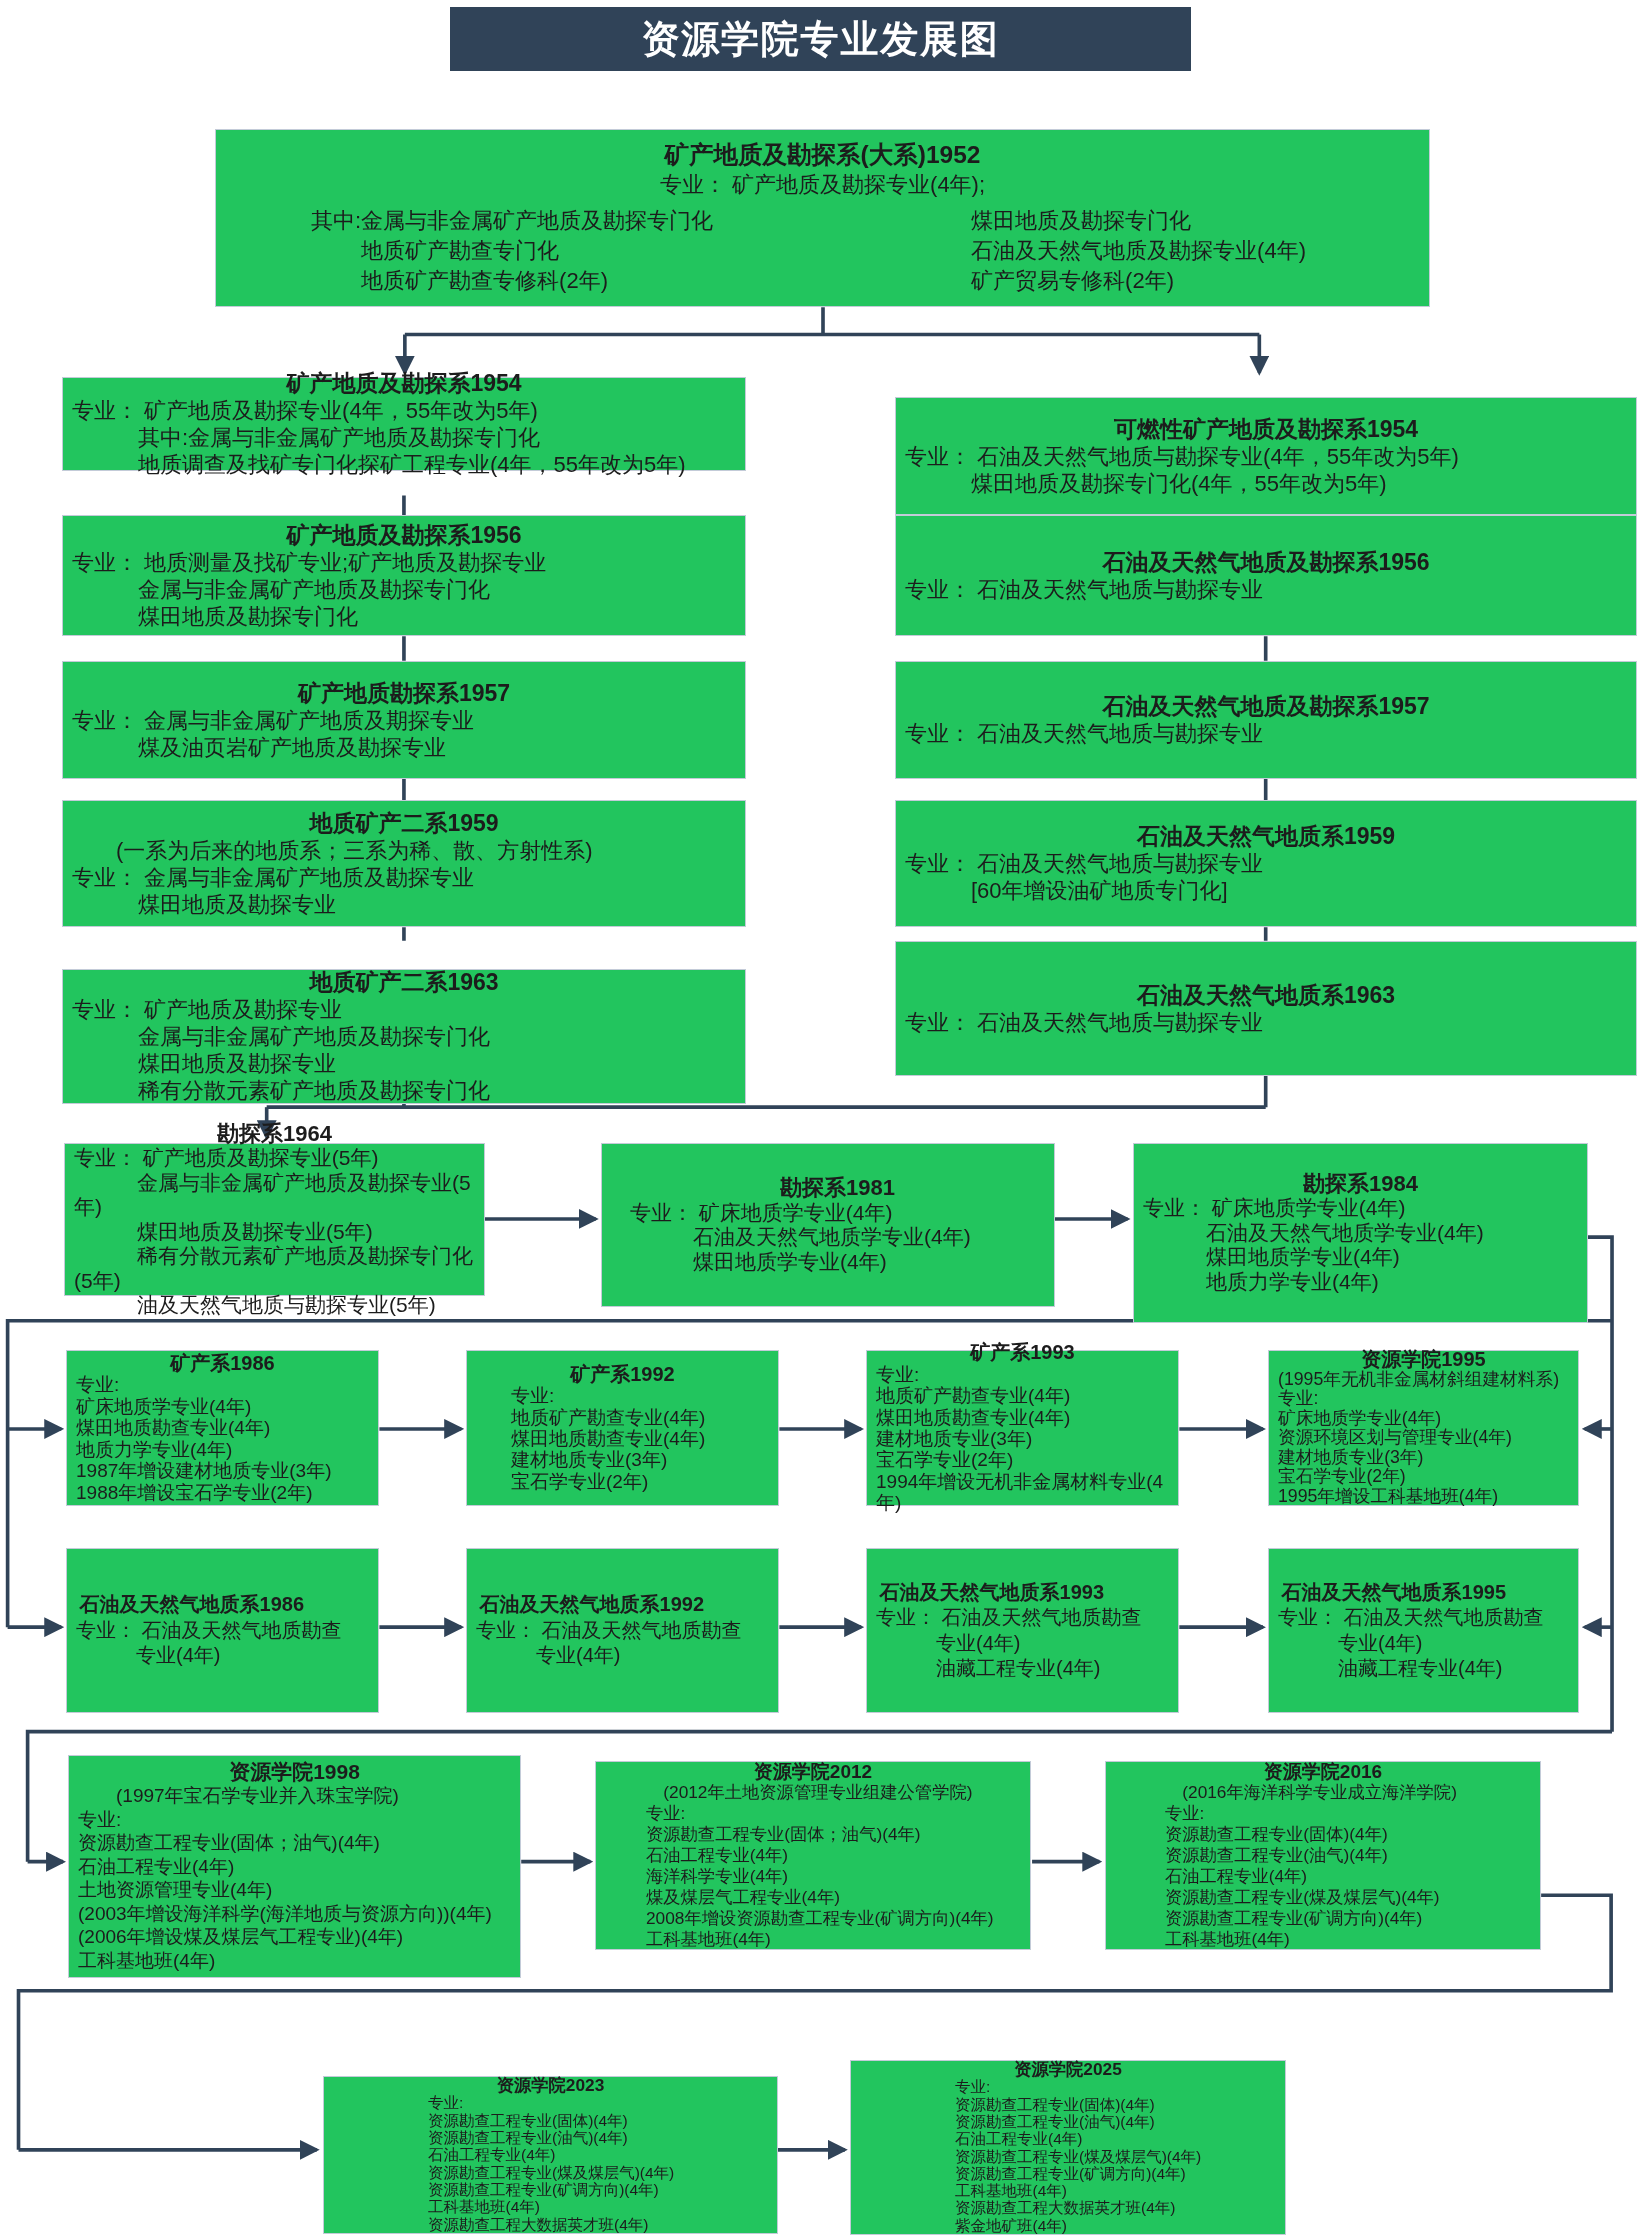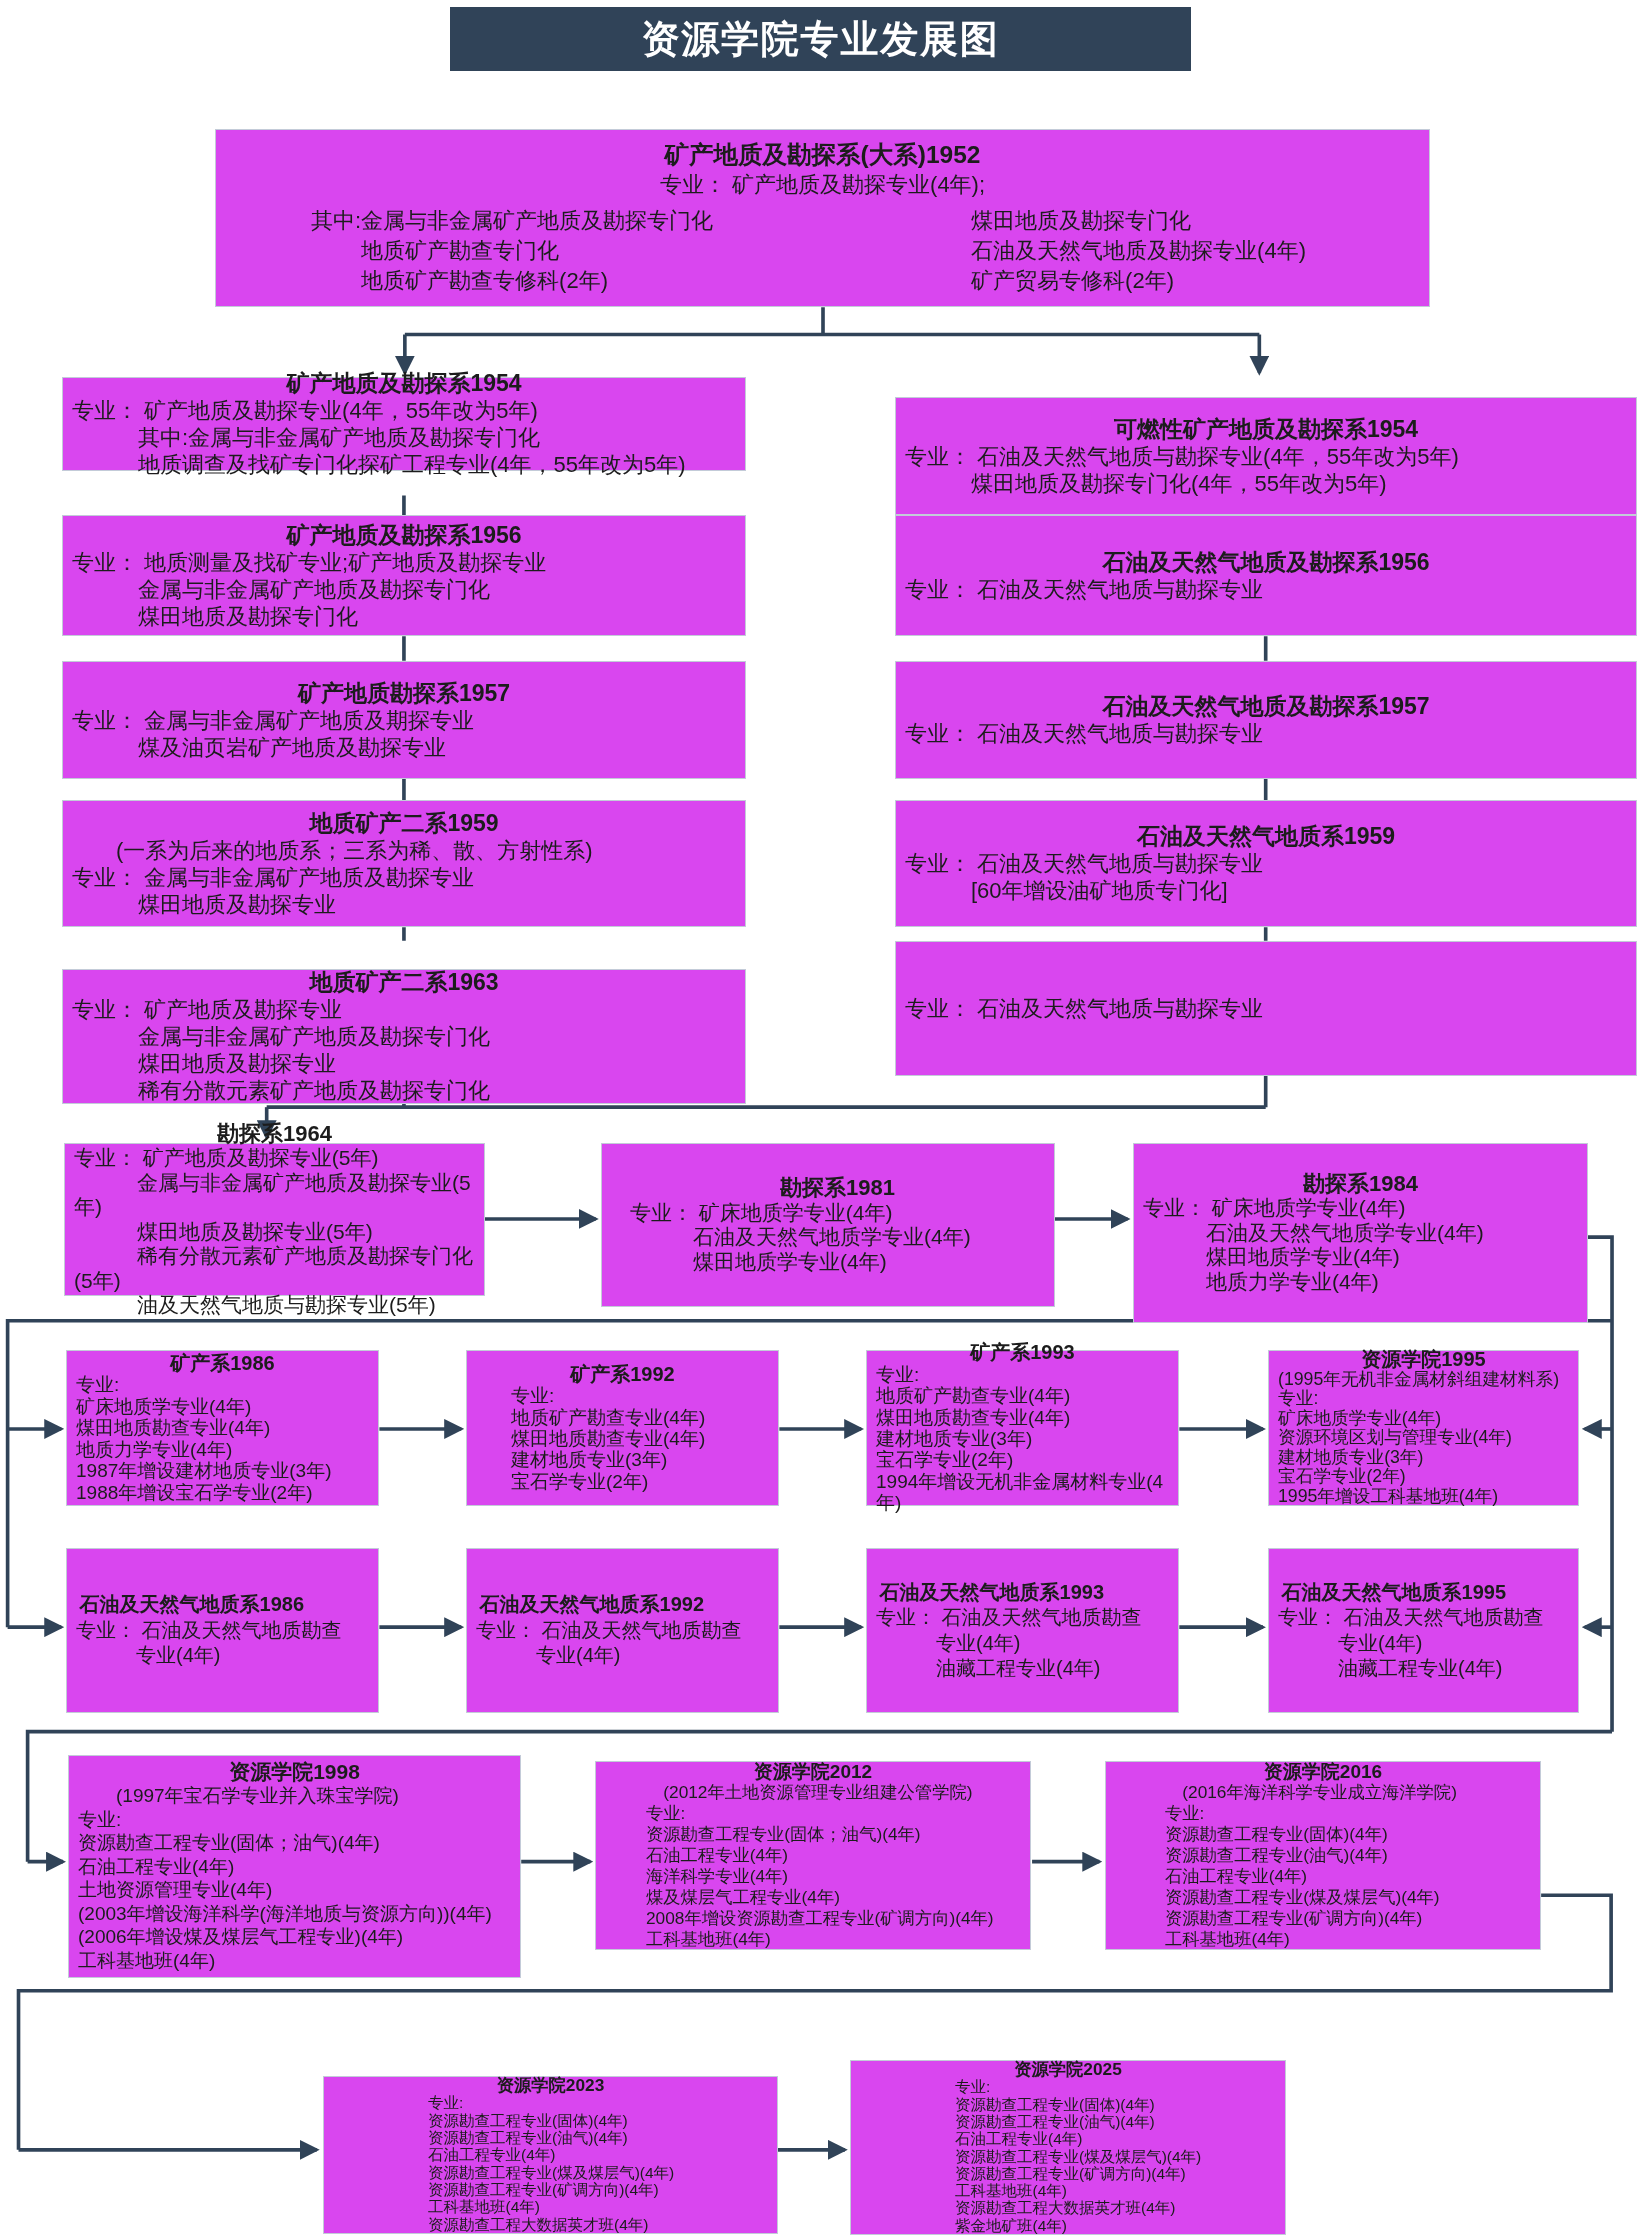--- a/index.html
+++ b/index.html
@@ -2,21 +2,21 @@
 <html style="font-size:14.5px"><head>
 <meta charset="utf-8">
 <style>
   html,body{margin:0;padding:0;background:#ffffff;}
   #page{position:relative;width:1646px;height:2238px;background:#ffffff;overflow:hidden;
         font-family:"Liberation Sans","DejaVu Sans",sans-serif;color:#1c1c1c;}
   #titlebar{position:absolute;left:450px;top:7.3px;width:741px;height:64px;background:#304358;
             color:#ffffff;font-size:38px;font-weight:bold;display:flex;align-items:center;
             justify-content:center;letter-spacing:1.8px;}
   #wires{position:absolute;left:0;top:0;pointer-events:none;}
-  .box{position:absolute;background:#d946ef;border:1.8px solid #c3cbd8;box-sizing:border-box;
+  .box{position:absolute;background:#22c55e;border:1.8px solid #c3cbd8;box-sizing:border-box;
        display:flex;flex-direction:column;justify-content:center;padding:5.5px 9px;}
   .bt{font-weight:bold;text-align:center;flex:0 0 auto;}
   .box.left-title .bt{text-align:left;}
   .ln{white-space:pre-wrap;}
   .ln.c{text-align:center;}
   .cols{display:flex;margin-top:5.5px;}
   .col1{margin-left:86px;}
   .col2{margin-left:auto;margin-right:114px;}
 
   
@@ -190,20 +190,21 @@
       </div>
   </div>
   <div class="box era1" id="b1959r">
     <div class="bt">石油及天然气地质系1959</div>
     <div class="lines">
         <div class="ln">专业： 石油及天然气地质与勘探专业</div>
         <div class="ln">　　　[60年增设油矿地质专门化]</div>
       </div>
   </div>
   <div class="box era1" id="b1963r">
+    <div class="bt">石油及天然气地质系1963</div>
     <div class="lines">
         <div class="ln">专业： 石油及天然气地质与勘探专业</div>
       </div>
   </div>
 
   <div class="box era2" id="b1964">
     <div class="bt">勘探系1964</div>
     <div class="lines">
         <div class="ln">专业： 矿产地质及勘探专业(5年)</div>
         <div class="ln">　　　金属与非金属矿产地质及勘探专业(5年)</div>

